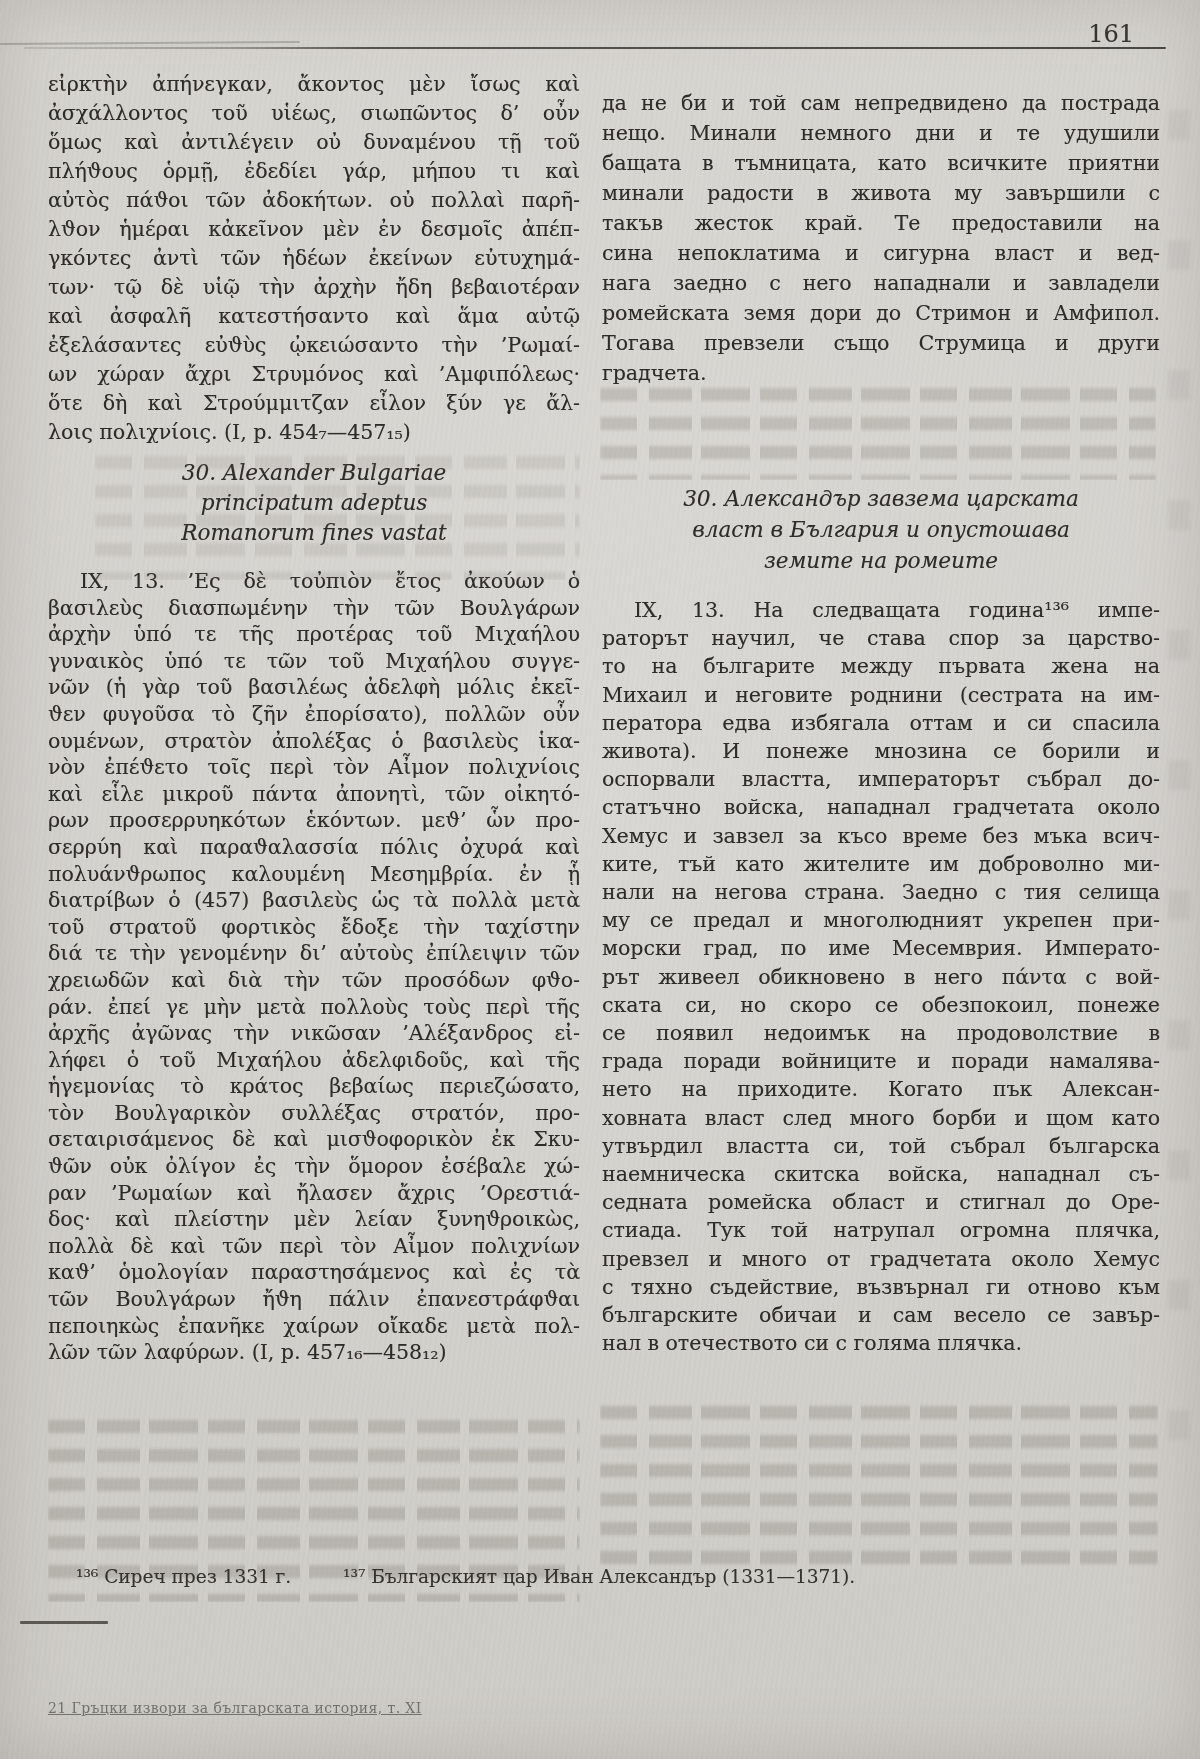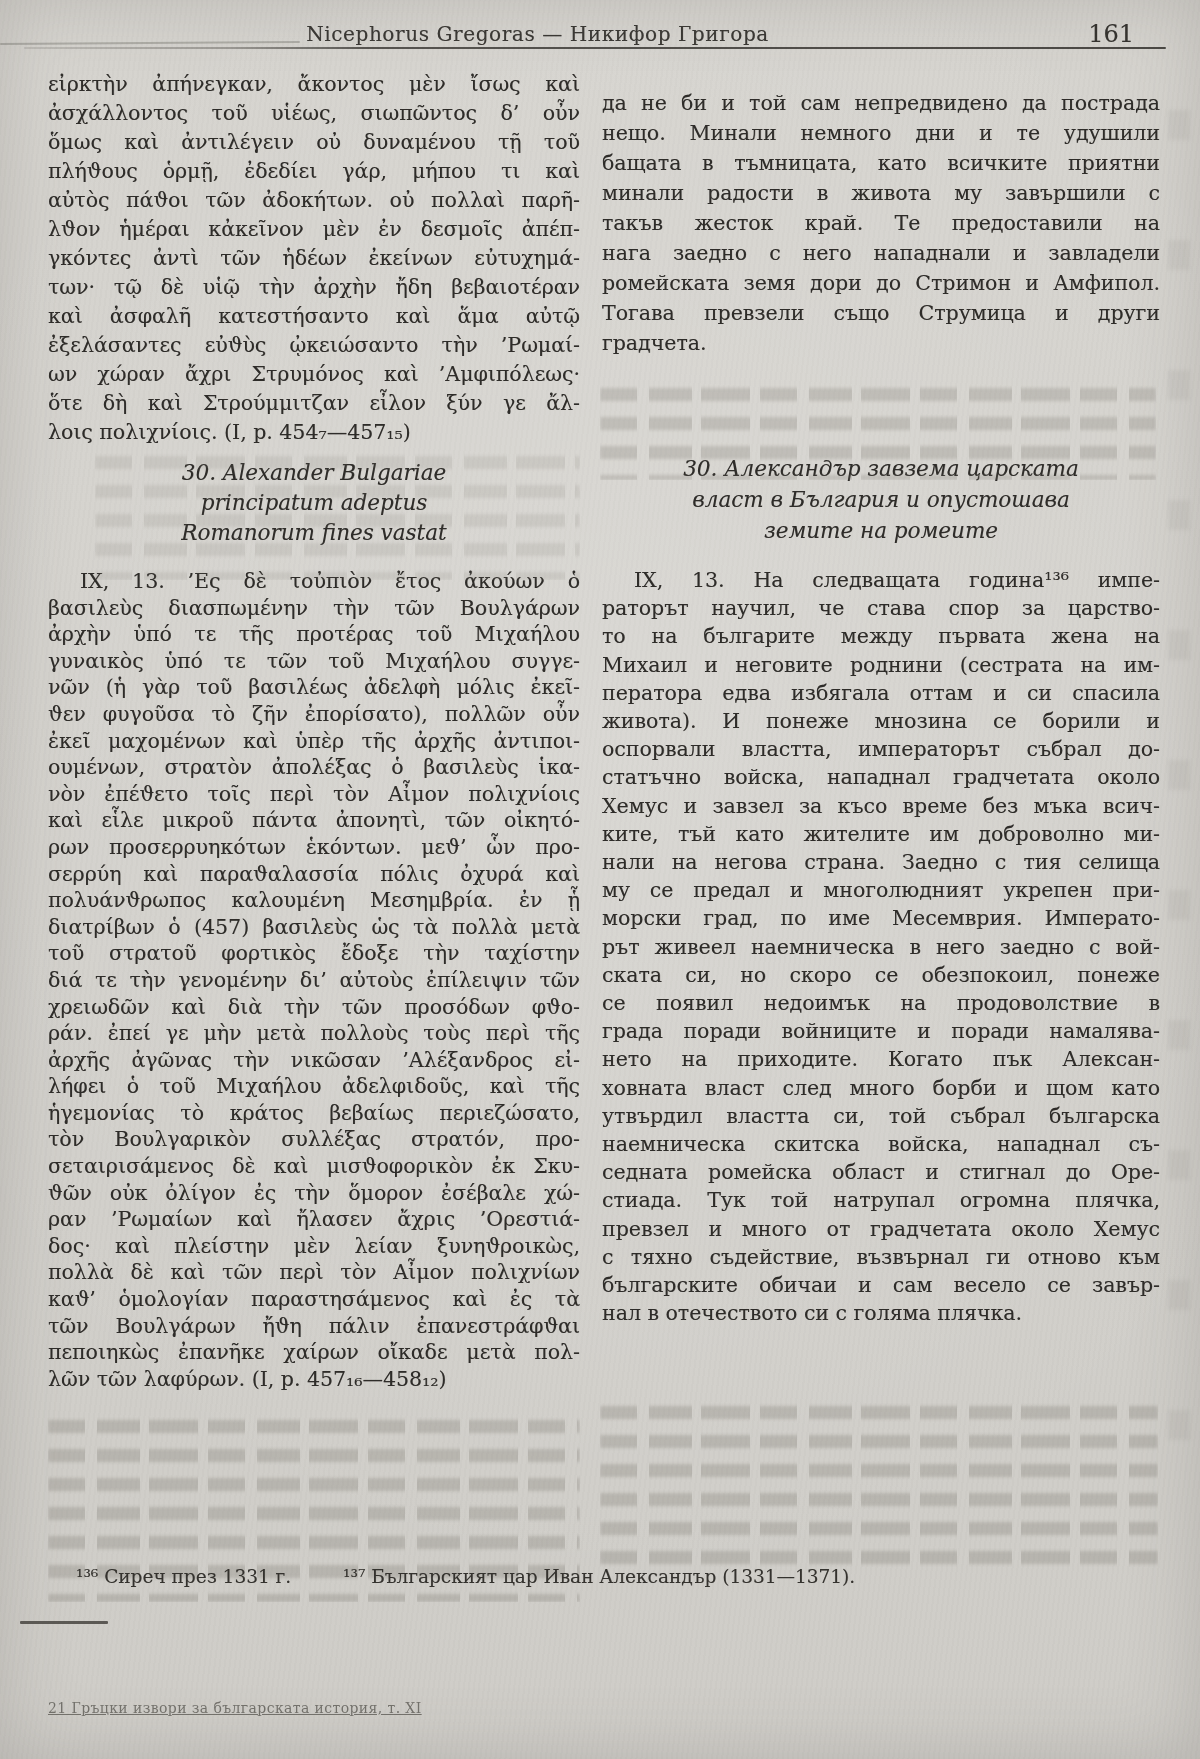--- a/index.html
+++ b/index.html
@@ -79,21 +79,20 @@
   .imprint{
     position:absolute;top:1700px;left:48px;font-size:14px;color:#5d5b55;
     opacity:.8;letter-spacing:.4px;filter:blur(.3px);text-decoration:underline;
   }
 </style>
 </head>
 <body>
 
 <div class="page">
 
-  <div class="running-title">Nicephorus Gregoras — Никифор Григора</div>
   <div class="page-number">161</div>
   <div class="header-rule"></div>
   <div class="header-rule-left"></div>
 
   <section class="column col-left">
     <div class="para p1">
         <div class="line">εἰρκτὴν ἀπήνεγκαν, ἄκοντος μὲν ἴσως καὶ</div>
         <div class="line">ἀσχάλλοντος τοῦ υἱέως, σιωπῶντος δ’ οὖν</div>
         <div class="line">ὅμως καὶ ἀντιλέγειν οὐ δυναμένου τῇ τοῦ</div>
         <div class="line">πλήϑους ὁρμῇ, ἐδεδίει γάρ, μήπου τι καὶ</div>
@@ -112,21 +111,20 @@
         <div class="line">principatum adeptus</div>
         <div class="line">Romanorum fines vastat</div>
       </div>
     <div class="para p2 indent">
         <div class="line">IX, 13. ’Ες δὲ τοὐπιὸν ἔτος ἀκούων ὁ</div>
         <div class="line">βασιλεὺς διασπωμένην τὴν τῶν Βουλγάρων</div>
         <div class="line">ἀρχὴν ὑπό τε τῆς προτέρας τοῦ Μιχαήλου</div>
         <div class="line">γυναικὸς ὑπό τε τῶν τοῦ Μιχαήλου συγγε-</div>
         <div class="line">νῶν (ἡ γὰρ τοῦ βασιλέως ἀδελφὴ μόλις ἐκεῖ-</div>
         <div class="line">ϑεν φυγοῦσα τὸ ζῆν ἐπορίσατο), πολλῶν οὖν</div>
-        <div class="line">ἐκεῖ μαχομένων καὶ ὑπὲρ τῆς ἀρχῆς ἀντιποι-</div>
         <div class="line">ουμένων, στρατὸν ἀπολέξας ὁ βασιλεὺς ἱκα-</div>
         <div class="line">νὸν ἐπέϑετο τοῖς περὶ τὸν Αἶμον πολιχνίοις</div>
         <div class="line">καὶ εἷλε μικροῦ πάντα ἀπονητὶ, τῶν οἰκητό-</div>
         <div class="line">ρων προσερρυηκότων ἑκόντων. μεϑ’ ὧν προ-</div>
         <div class="line">σερρύη καὶ παραϑαλασσία πόλις ὀχυρά καὶ</div>
         <div class="line">πολυάνϑρωπος καλουμένη Μεσημβρία. ἐν ᾗ</div>
         <div class="line">διατρίβων ὁ (457) βασιλεὺς ὡς τὰ πολλὰ μετὰ</div>
         <div class="line">τοῦ στρατοῦ φορτικὸς ἔδοξε τὴν ταχίστην</div>
         <div class="line">διά τε τὴν γενομένην δι’ αὐτοὺς ἐπίλειψιν τῶν</div>
         <div class="line">χρειωδῶν καὶ διὰ τὴν τῶν προσόδων φϑο-</div>
@@ -147,20 +145,21 @@
       </div>
   </section>
 
   <section class="column col-right">
     <div class="para p1">
         <div class="line">да не би и той сам непредвидено да пострада</div>
         <div class="line">нещо. Минали немного дни и те удушили</div>
         <div class="line">бащата в тъмницата, като всичките приятни</div>
         <div class="line">минали радости в живота му завършили с</div>
         <div class="line">такъв жесток край. Те предоставили на</div>
+        <div class="line">сина непоклатима и сигурна власт и вед-</div>
         <div class="line">нага заедно с него нападнали и завладели</div>
         <div class="line">ромейската земя дори до Стримон и Амфипол.</div>
         <div class="line">Тогава превзели също Струмица и други</div>
         <div class="line">градчета.</div>
       </div>
     <div class="heading">
         <div class="line">30. Александър завзема царската</div>
         <div class="line">власт в България и опустошава</div>
         <div class="line">земите на ромеите</div>
       </div>
@@ -171,21 +170,21 @@
         <div class="line">Михаил и неговите роднини (сестрата на им-</div>
         <div class="line">ператора едва избягала оттам и си спасила</div>
         <div class="line">живота). И понеже мнозина се борили и</div>
         <div class="line">оспорвали властта, императорът събрал до-</div>
         <div class="line">статъчно войска, нападнал градчетата около</div>
         <div class="line">Хемус и завзел за късо време без мъка всич-</div>
         <div class="line">ките, тъй като жителите им доброволно ми-</div>
         <div class="line">нали на негова страна. Заедно с тия селища</div>
         <div class="line">му се предал и многолюдният укрепен при-</div>
         <div class="line">морски град, по име Месемврия. Императо-</div>
-        <div class="line">рът живеел наемническа в него заедно с вой-</div>
+        <div class="line">рът живеел обикновено в него πάντα с вой-</div>
         <div class="line">ската си, но скоро се обезпокоил, понеже</div>
         <div class="line">се появил недоимък на продоволствие в</div>
         <div class="line">града поради войниците и поради намалява-</div>
         <div class="line">нето на приходите. Когато пък Алексан-</div>
         <div class="line">ховната власт след много борби и щом като</div>
         <div class="line">утвърдил властта си, той събрал българска</div>
         <div class="line">наемническа скитска войска, нападнал съ-</div>
         <div class="line">седната ромейска област и стигнал до Оре-</div>
         <div class="line">стиада. Тук той натрупал огромна плячка,</div>
         <div class="line">превзел и много от градчетата около Хемус</div>

